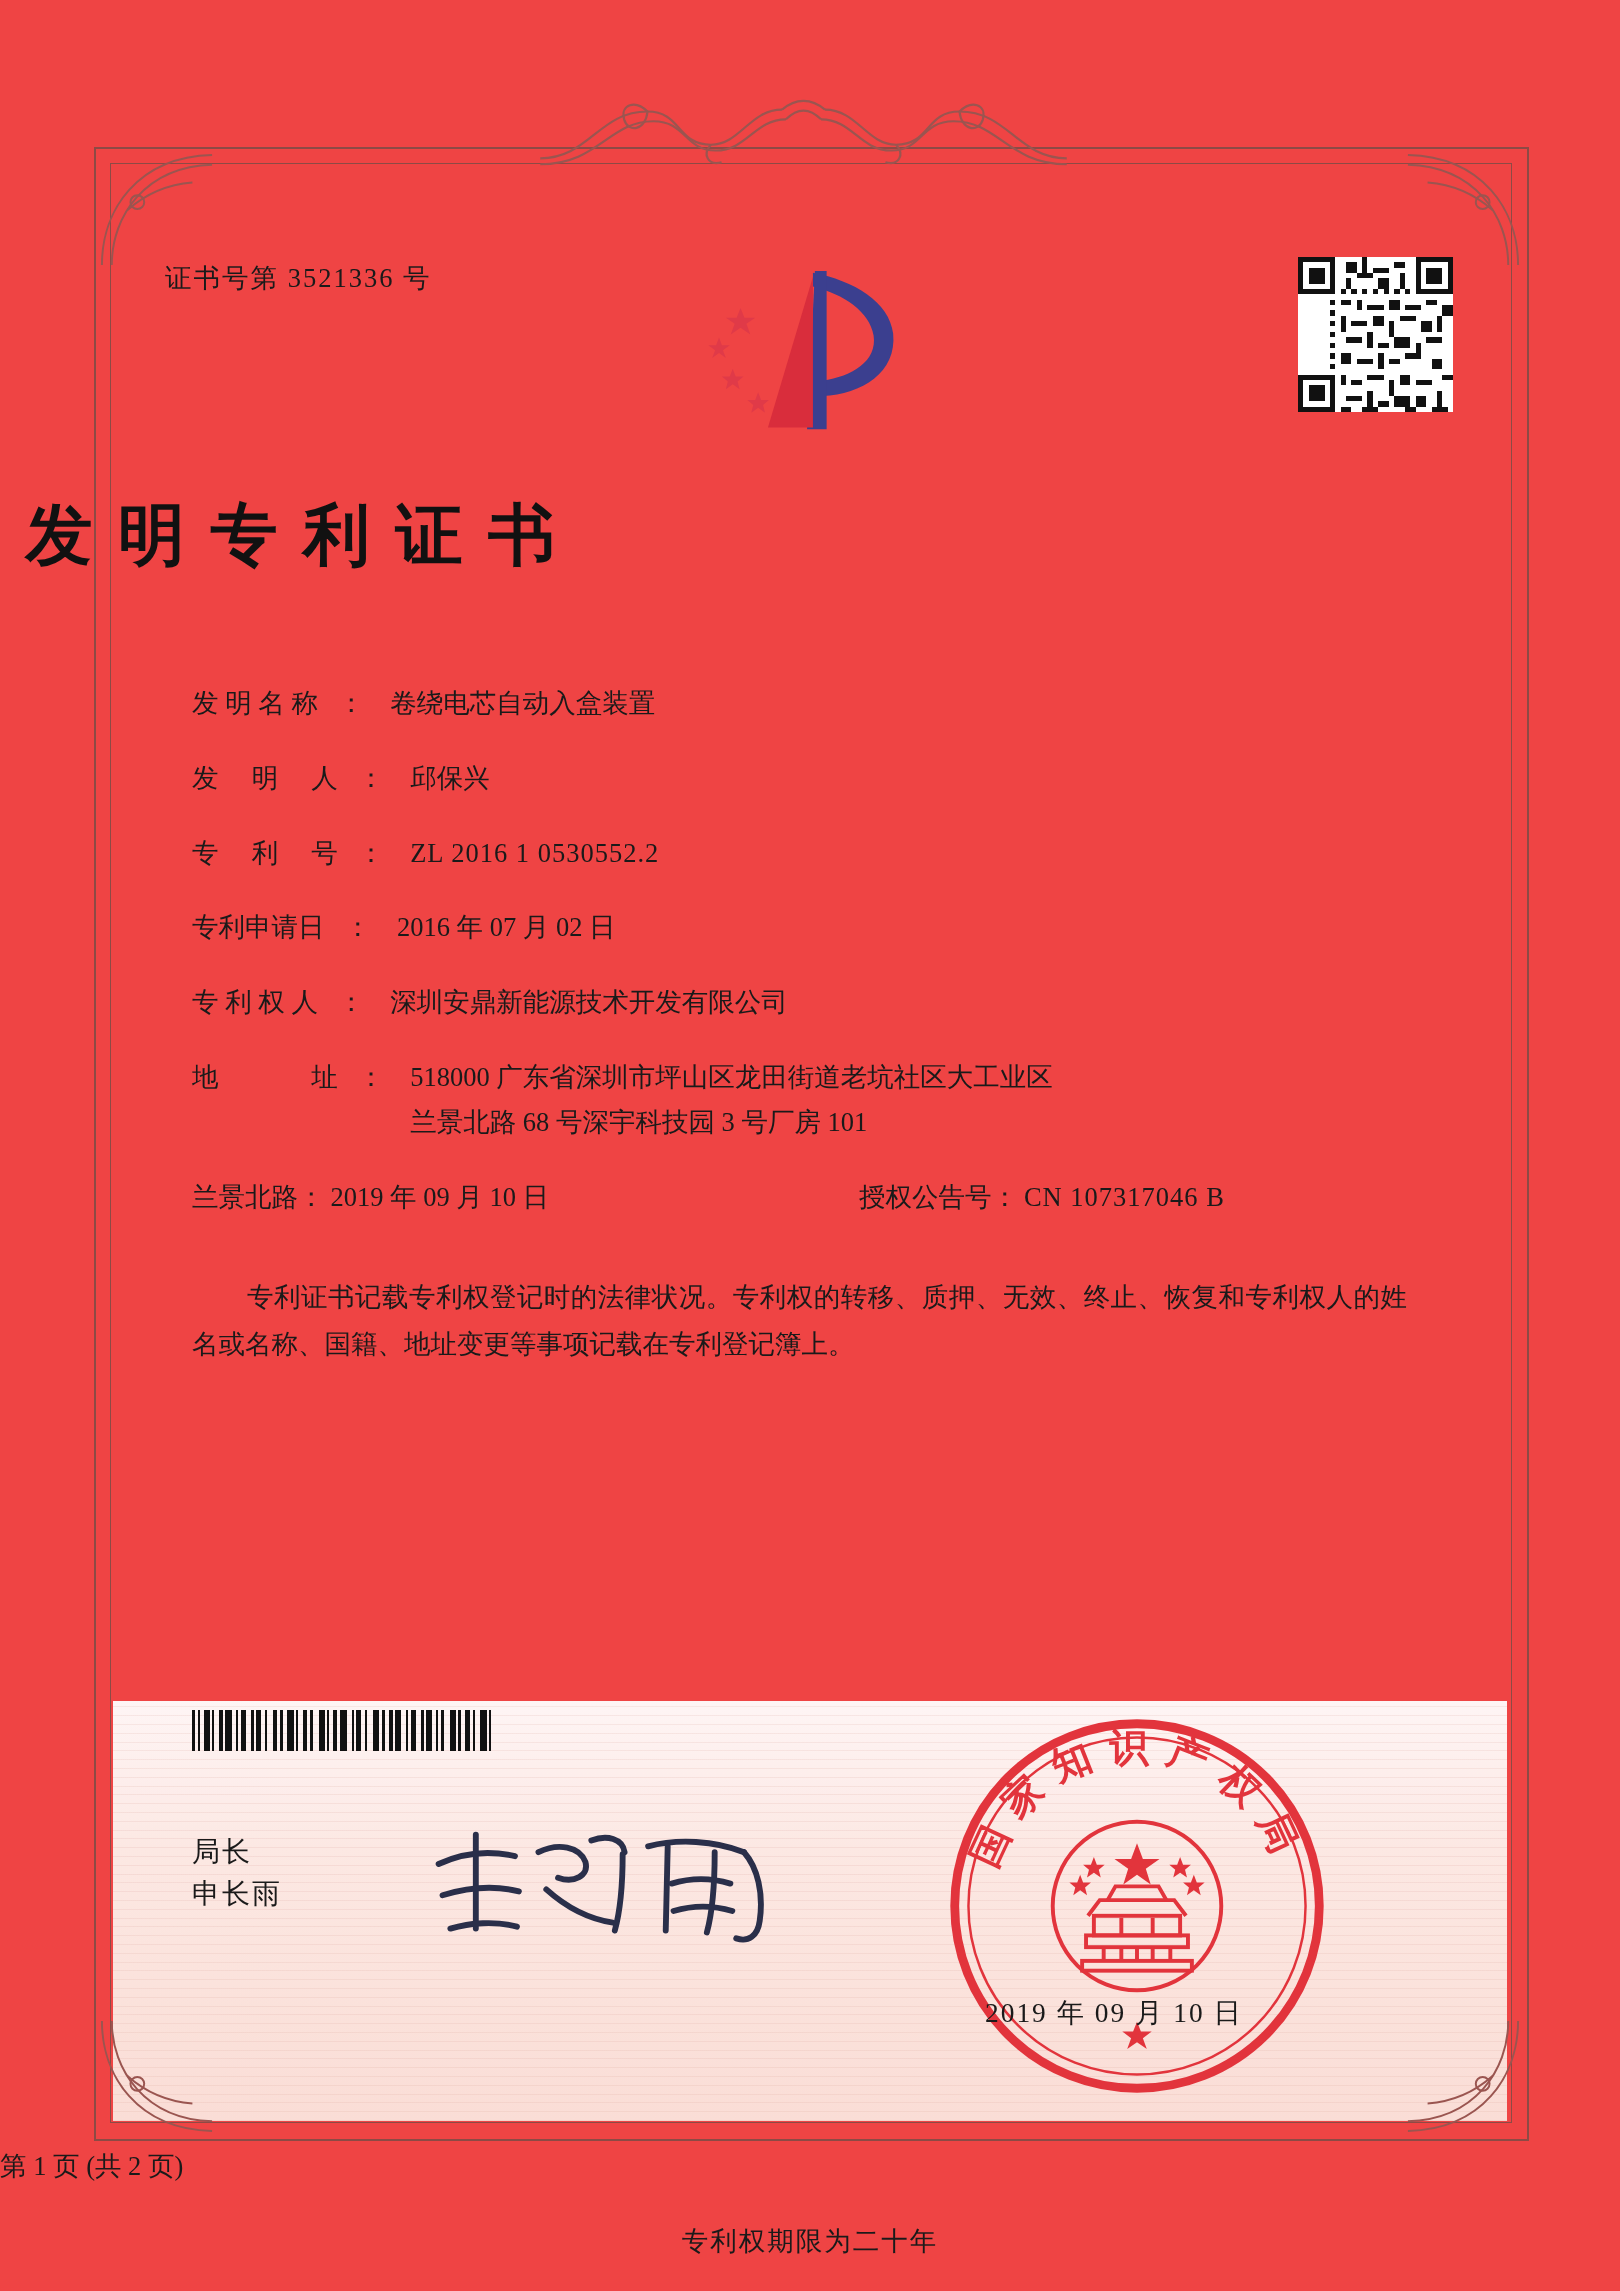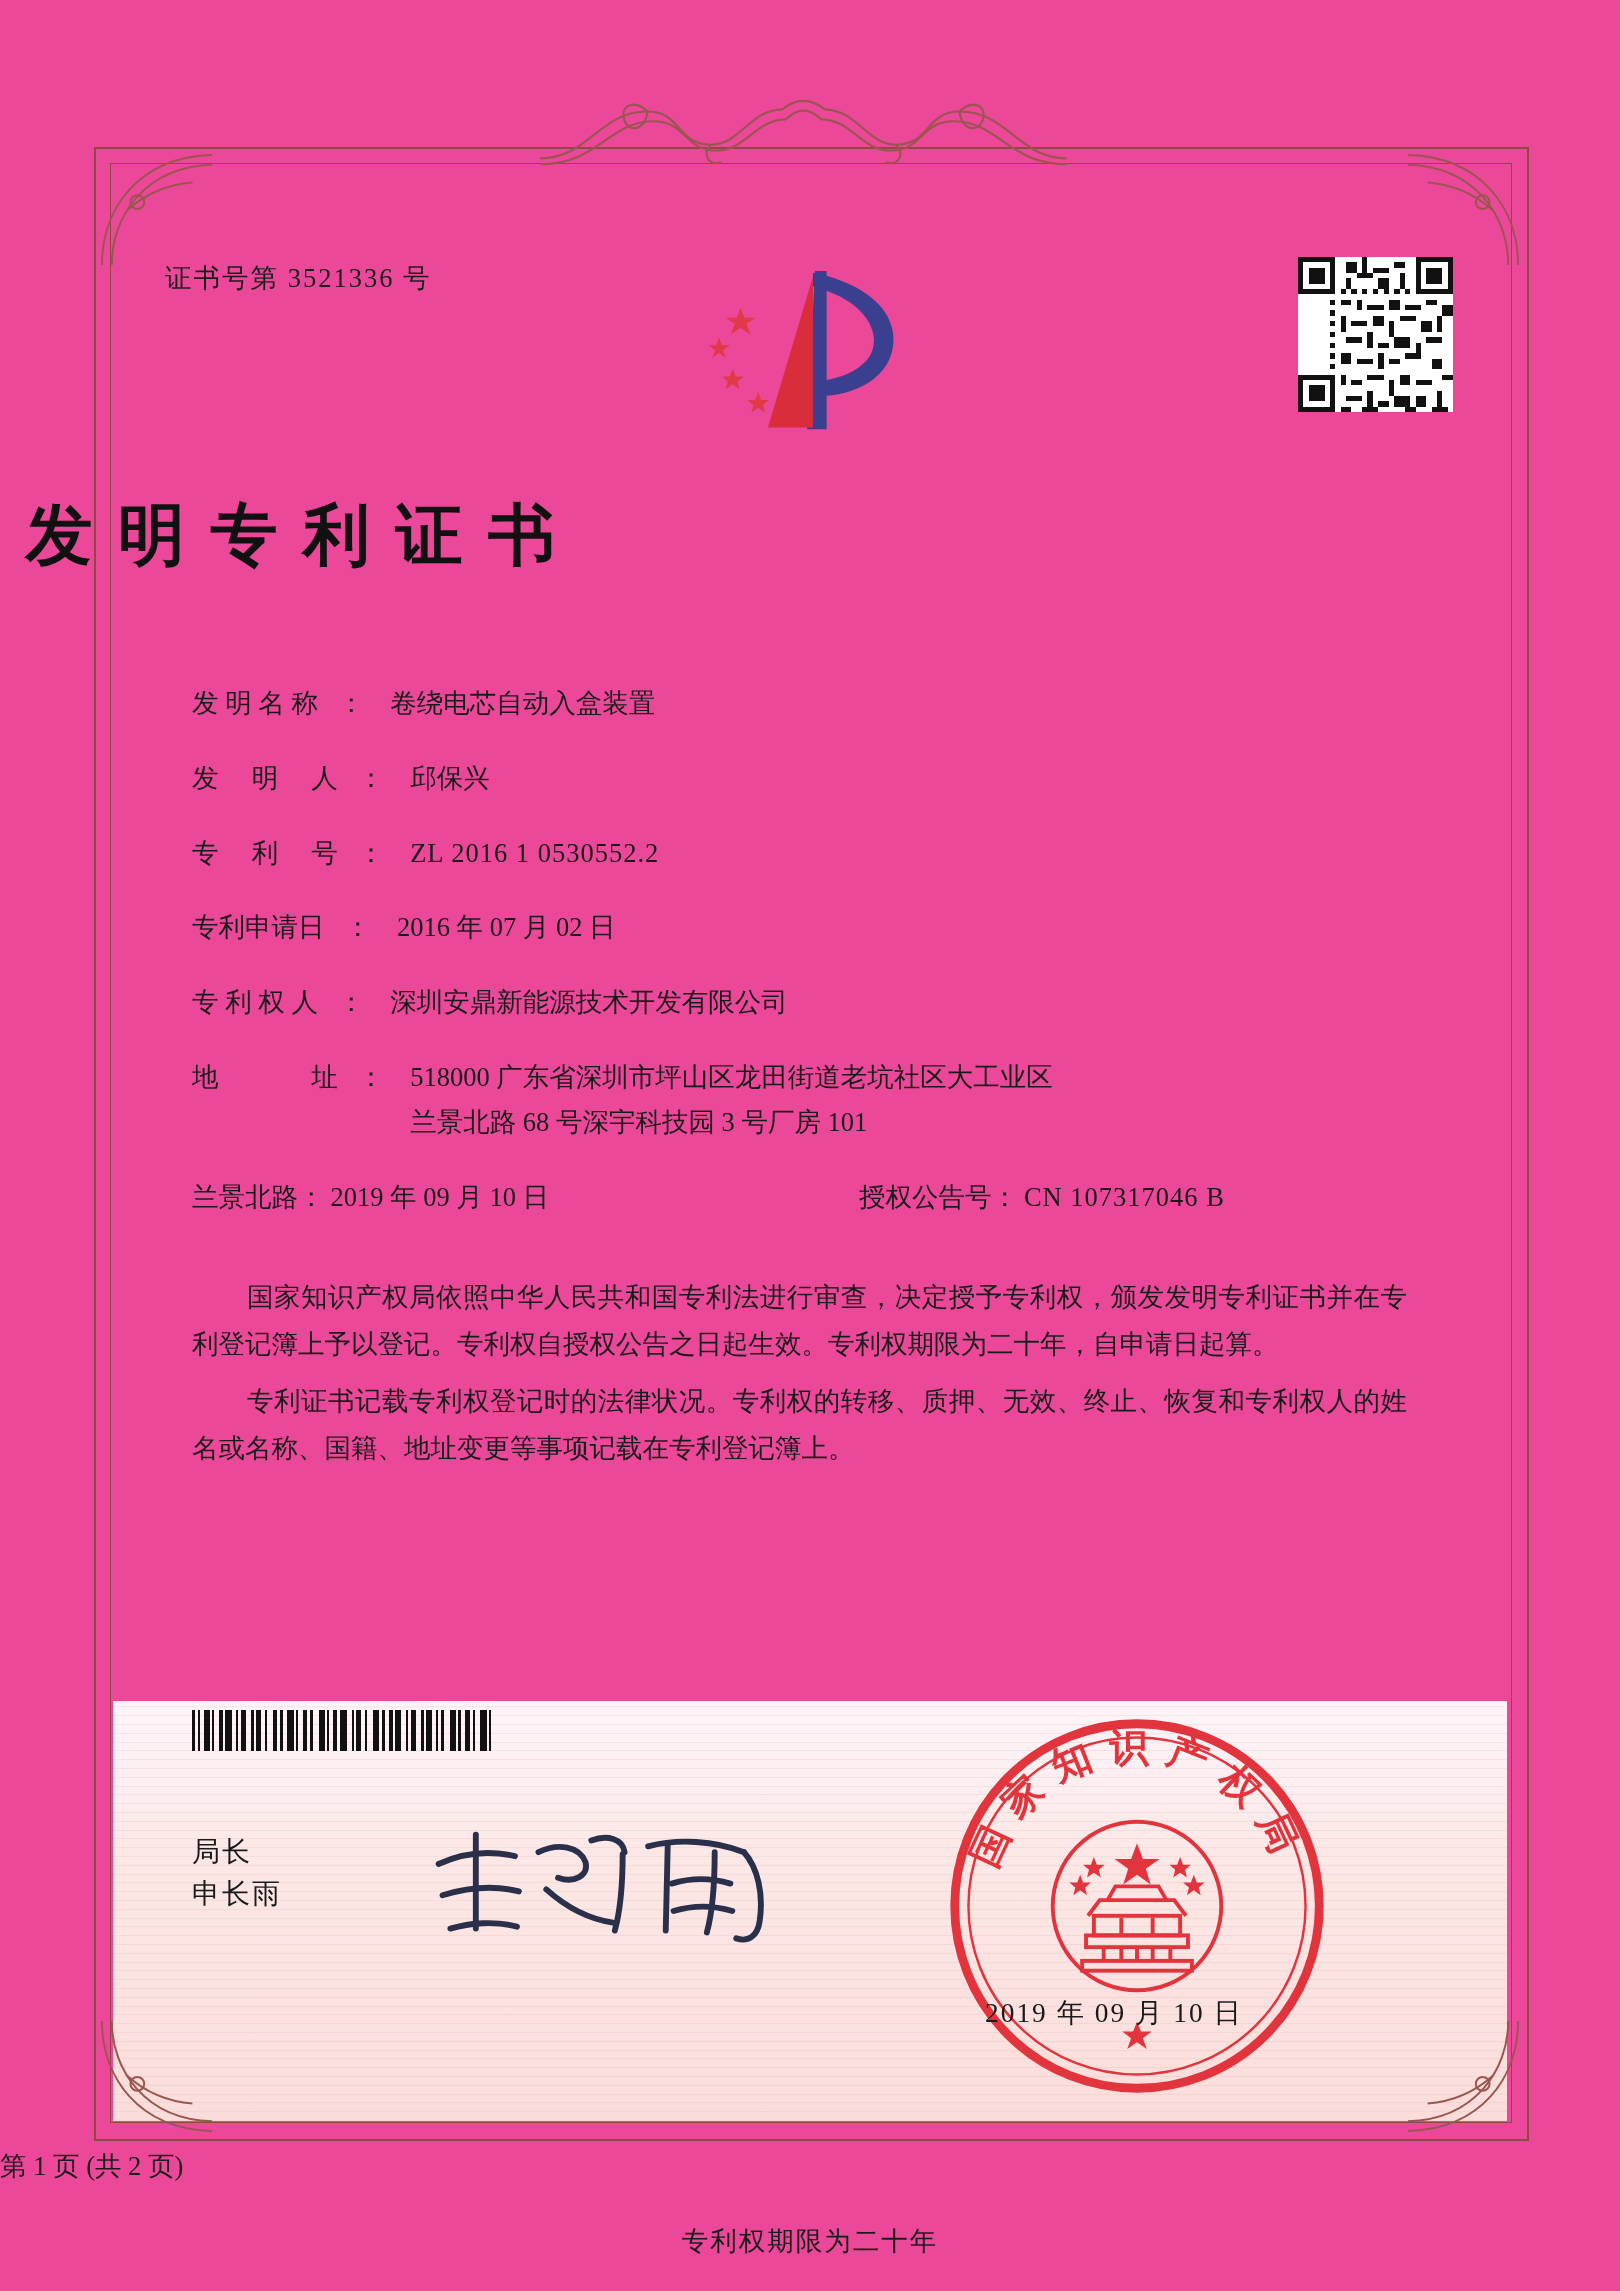--- a/index.html
+++ b/index.html
@@ -15,21 +15,21 @@
     position: relative;
     overflow: hidden;
   }
 
   
   .page {
     position: absolute;
     left: 0; top: 0;
     width: 1620px;
     height: 2292px;
-    background: #ec4899;
+    background: #ef4444;
   }
 
   .frame-outer {
     position: absolute;
     left: 94px;
     top: 147px;
     width: 1431px;
     height: 1990px;
     border: 2.9px solid #8d4a45;
   }
@@ -461,21 +461,20 @@
         <span class="f-label">兰景北路</span><span class="f-colon">：</span><span>2019 年 09 月 10 日</span>
       </span>
       <span class="right">
         <span class="f-label">授权公告号</span><span class="f-colon">：</span><span class="mono-ish">CN 107317046 B</span>
       </span>
     </div>
 
   </div>
 
   <div class="paras">
-    <p>国家知识产权局依照中华人民共和国专利法进行审查，决定授予专利权，颁发发明专利证书并在专利登记簿上予以登记。专利权自授权公告之日起生效。专利权期限为二十年，自申请日起算。</p>
     <p>专利证书记载专利权登记时的法律状况。专利权的转移、质押、无效、终止、恢复和专利权人的姓名或名称、国籍、地址变更等事项记载在专利登记簿上。</p>
   </div>
 
   <div class="barcode">
     <i style="width:2.9px"></i>
       <i style="width:2.9px;background:transparent"></i>
     <i style="width:2px"></i>
       <i style="width:3.9px;background:transparent"></i>
     <i style="width:5.9px"></i>
       <i style="width:2.9px;background:transparent"></i>

